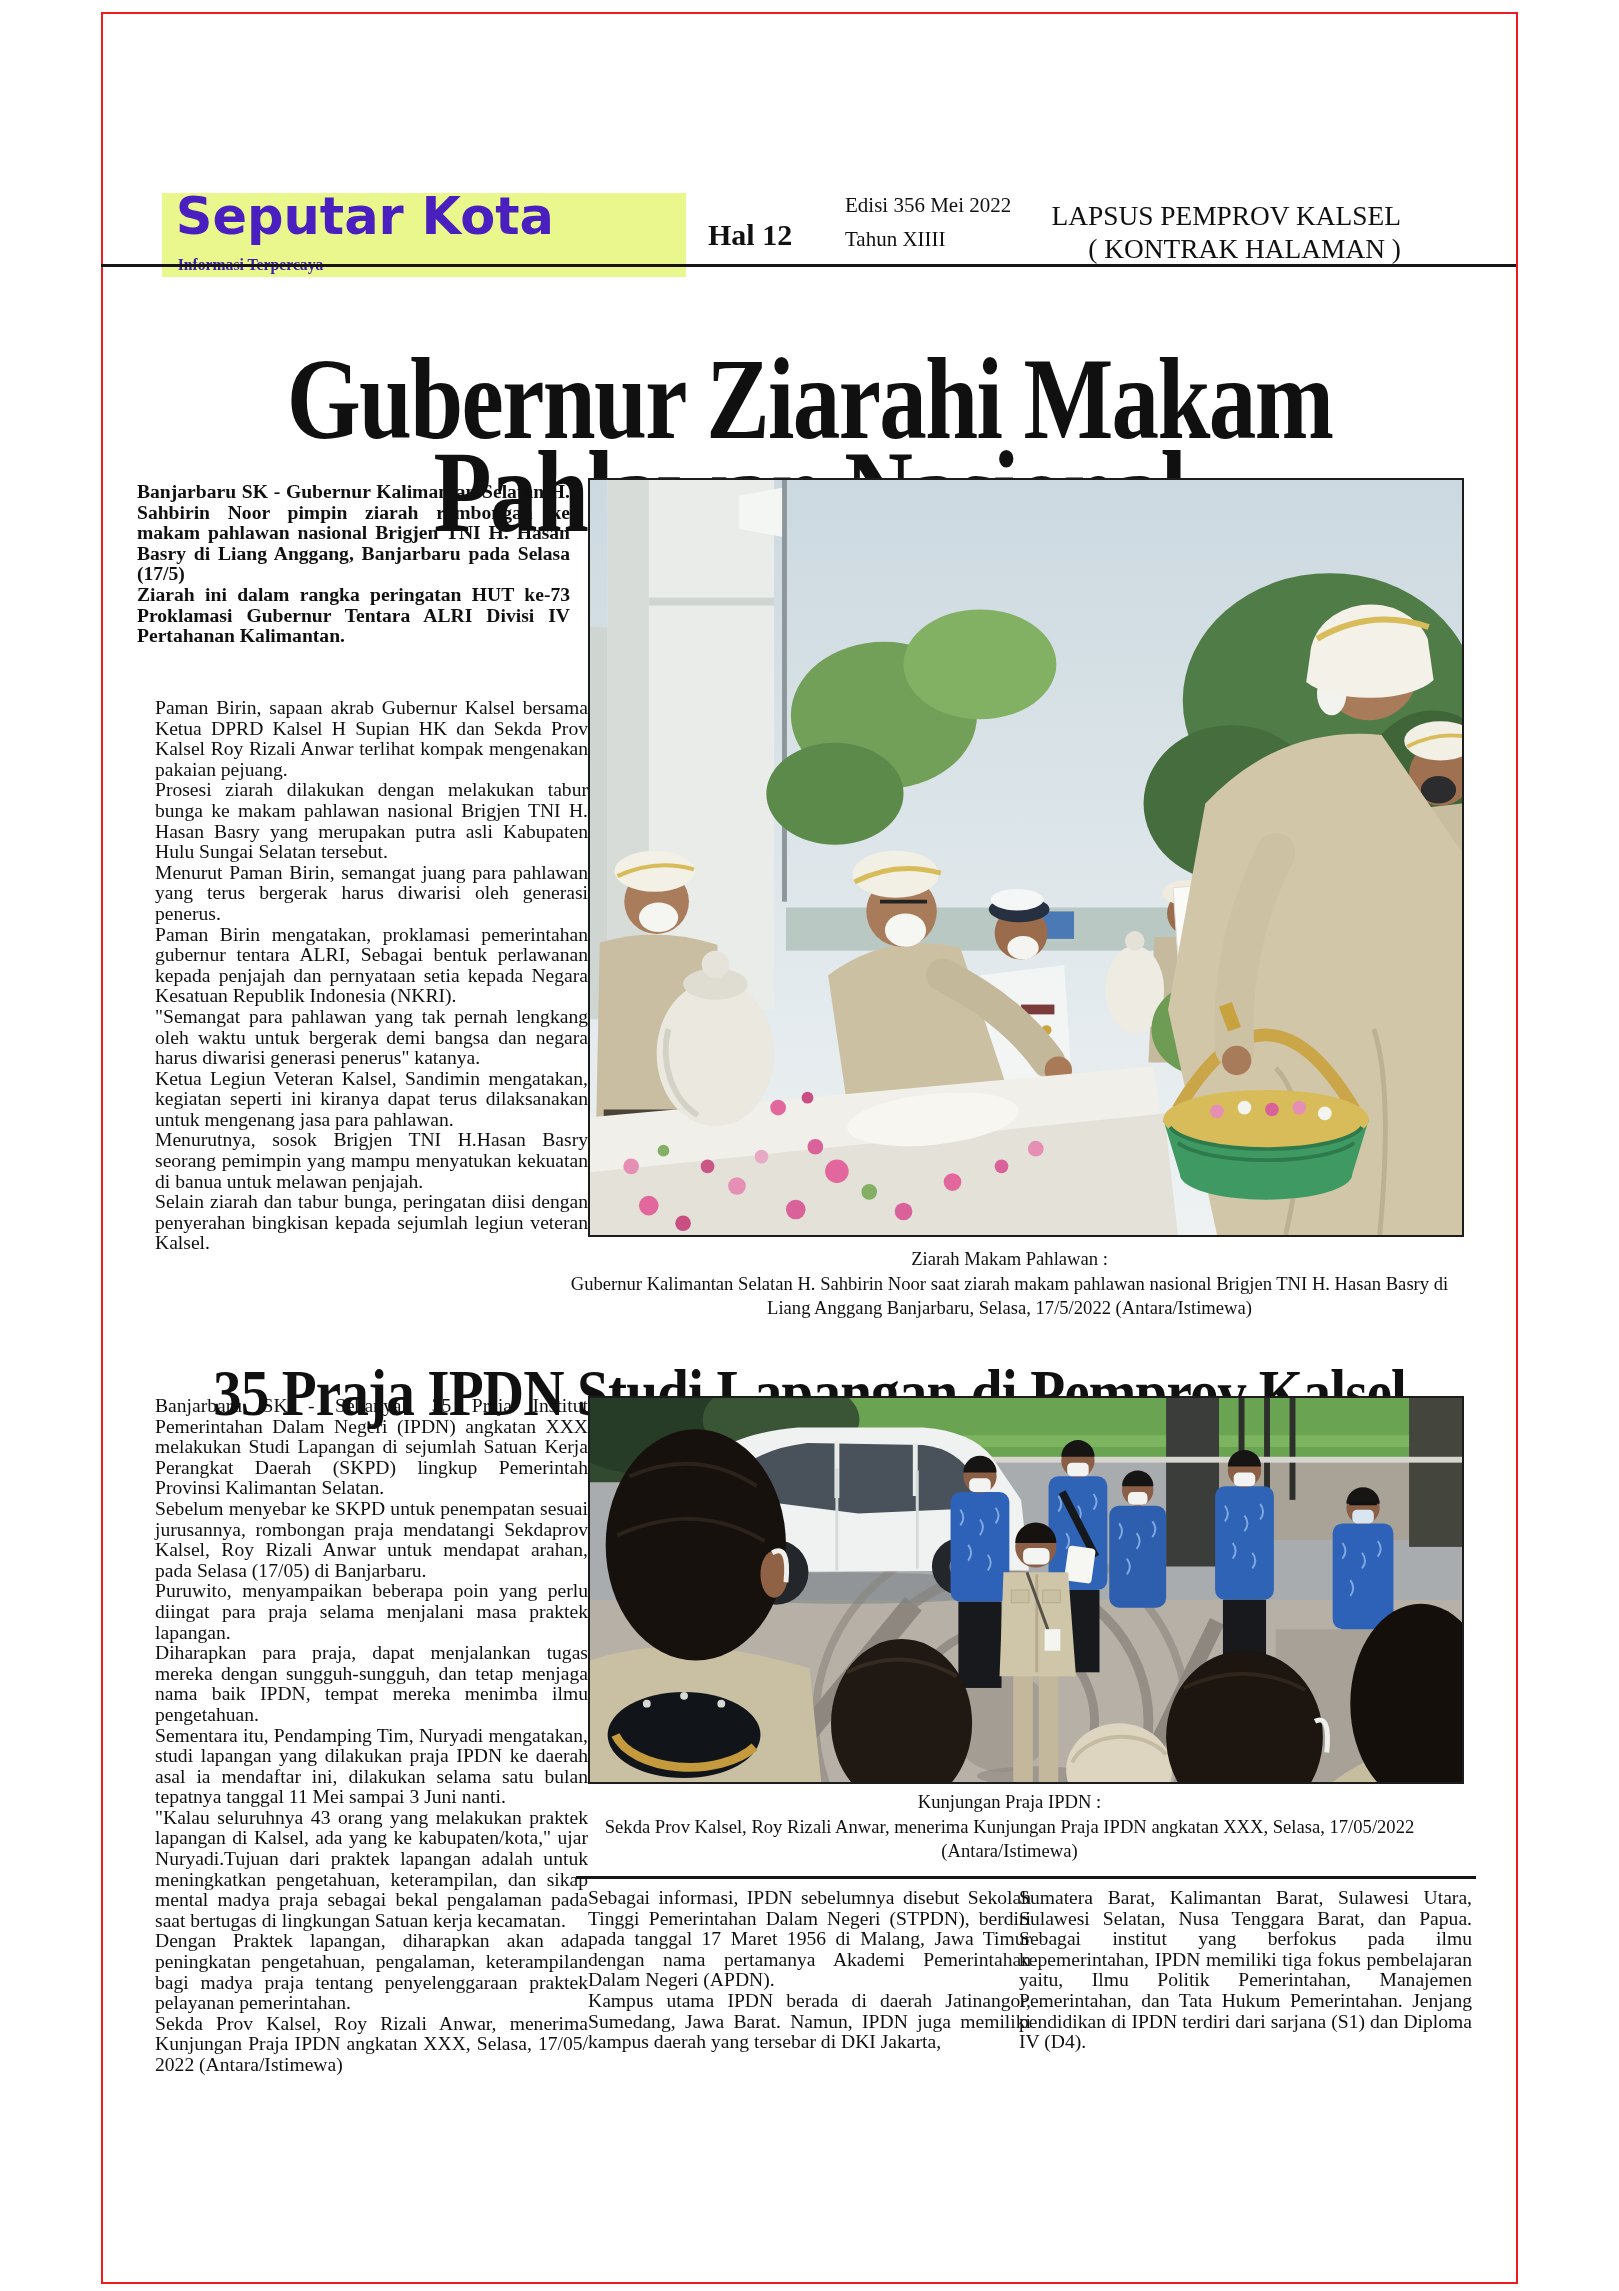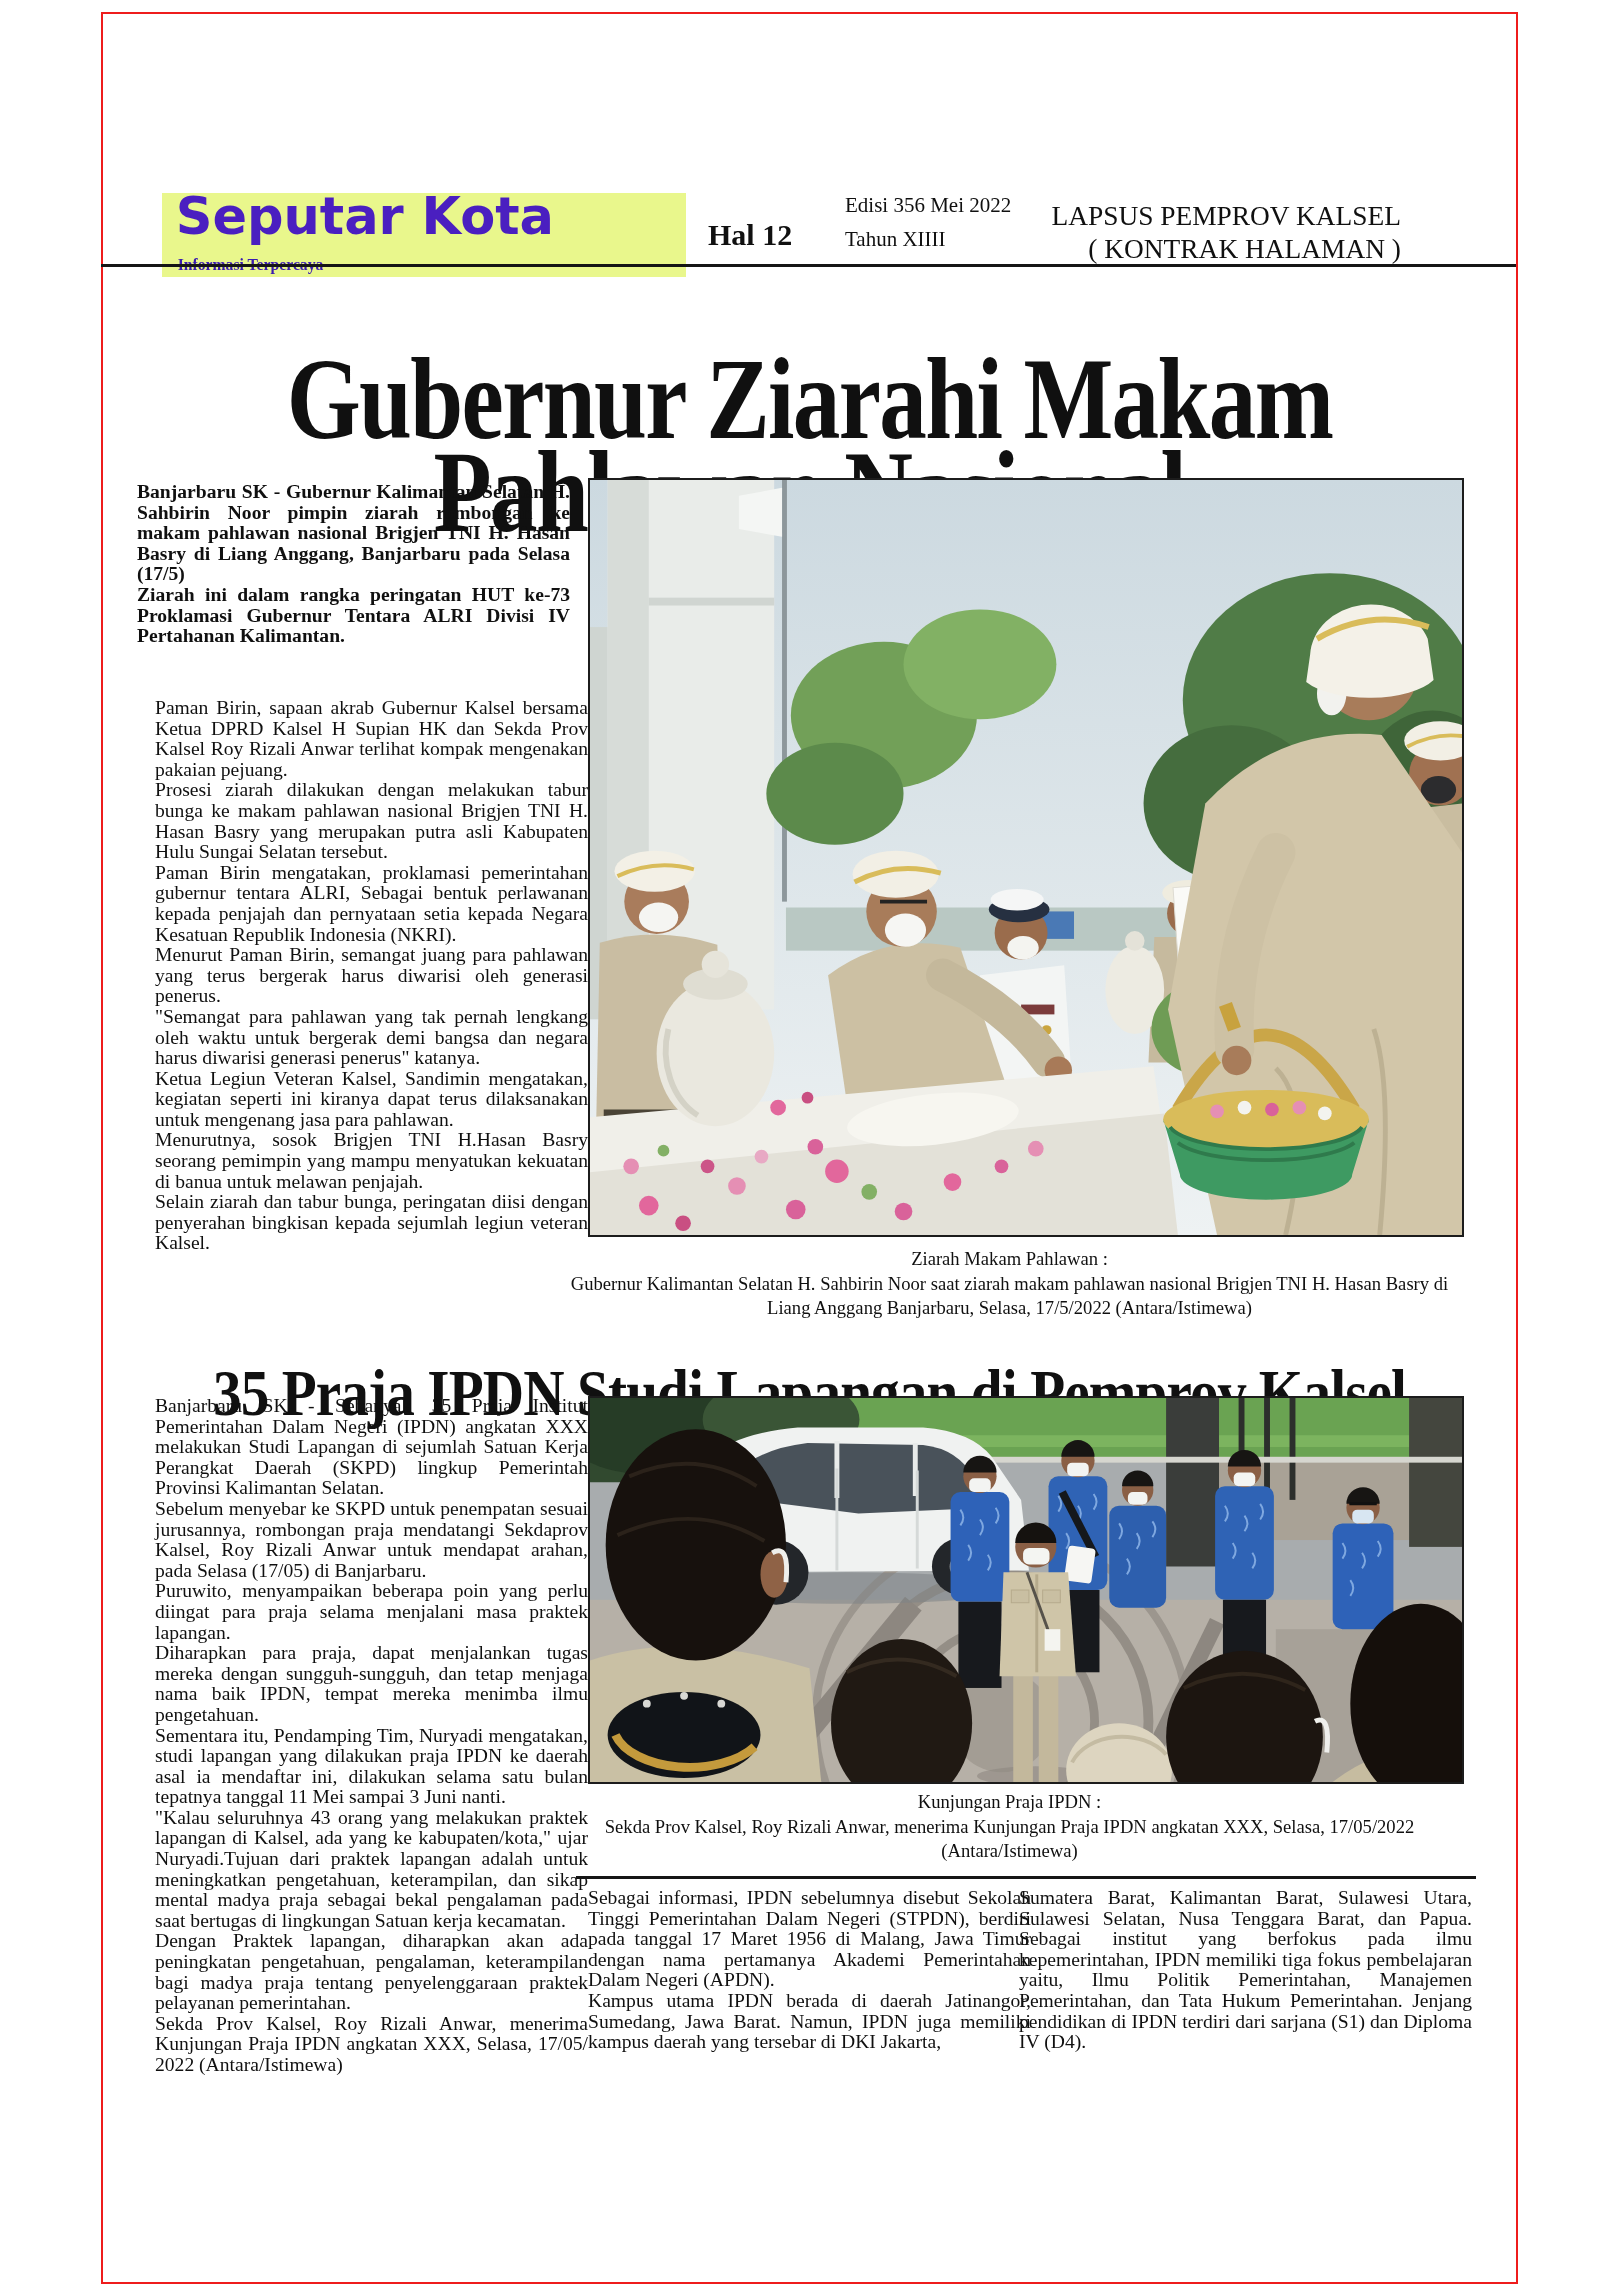--- a/index.html
+++ b/index.html
@@ -80,22 +80,22 @@
   <div>Pahlawan Nasional</div>
 </h1>
 
 <div class="abs col a1-lead">
     <p>Banjarbaru SK  - Gubernur Kalimantan Selatan H. Sahbirin Noor pimpin ziarah rombongan ke makam pahlawan nasional Brigjen TNI H. Hasan Basry di Liang Anggang, Banjarbaru pada Selasa (17/5)</p>
     <p>Ziarah ini dalam rangka peringatan HUT ke-73 Proklamasi Gubernur Tentara ALRI Divisi IV Pertahanan Kalimantan.</p>
   </div>
 <div class="abs col a1-body">
     <p>Paman Birin, sapaan akrab Gubernur Kalsel bersama Ketua DPRD Kalsel H Supian HK dan Sekda Prov Kalsel Roy Rizali Anwar terlihat kompak mengenakan pakaian pejuang.</p>
     <p>Prosesi ziarah dilakukan dengan melakukan tabur bunga ke makam pahlawan nasional Brigjen TNI H. Hasan Basry yang merupakan putra asli Kabupaten Hulu Sungai Selatan tersebut.</p>
+    <p>Menurut Paman Birin, semangat juang para pahlawan yang terus bergerak harus diwarisi oleh generasi penerus.</p>
     <p>Paman Birin mengatakan, proklamasi pemerintahan gubernur tentara ALRI, Sebagai bentuk perlawanan kepada penjajah dan pernyataan setia kepada Negara Kesatuan Republik Indonesia (NKRI).</p>
-    <p>Menurut Paman Birin, semangat juang para pahlawan yang terus bergerak harus diwarisi oleh generasi penerus.</p>
     <p>"Semangat para pahlawan yang tak pernah lengkang oleh waktu untuk bergerak demi bangsa dan negara harus diwarisi generasi penerus" katanya.</p>
     <p>Ketua Legiun Veteran Kalsel, Sandimin mengatakan, kegiatan seperti ini kiranya dapat terus dilaksanakan untuk mengenang jasa para pahlawan.</p>
     <p>Menurutnya, sosok Brigjen TNI H.Hasan Basry seorang pemimpin yang mampu menyatukan kekuatan di banua untuk melawan penjajah.</p>
     <p>Selain ziarah dan tabur bunga, peringatan  diisi dengan penyerahan bingkisan kepada sejumlah legiun veteran Kalsel.</p>
   </div>
 
 <figure class="abs photo1">
 <svg viewBox="0 0 890 770" preserveAspectRatio="none">
   <defs>
     <linearGradient id="sky1" x1="0" y1="0" x2="0" y2="1">

